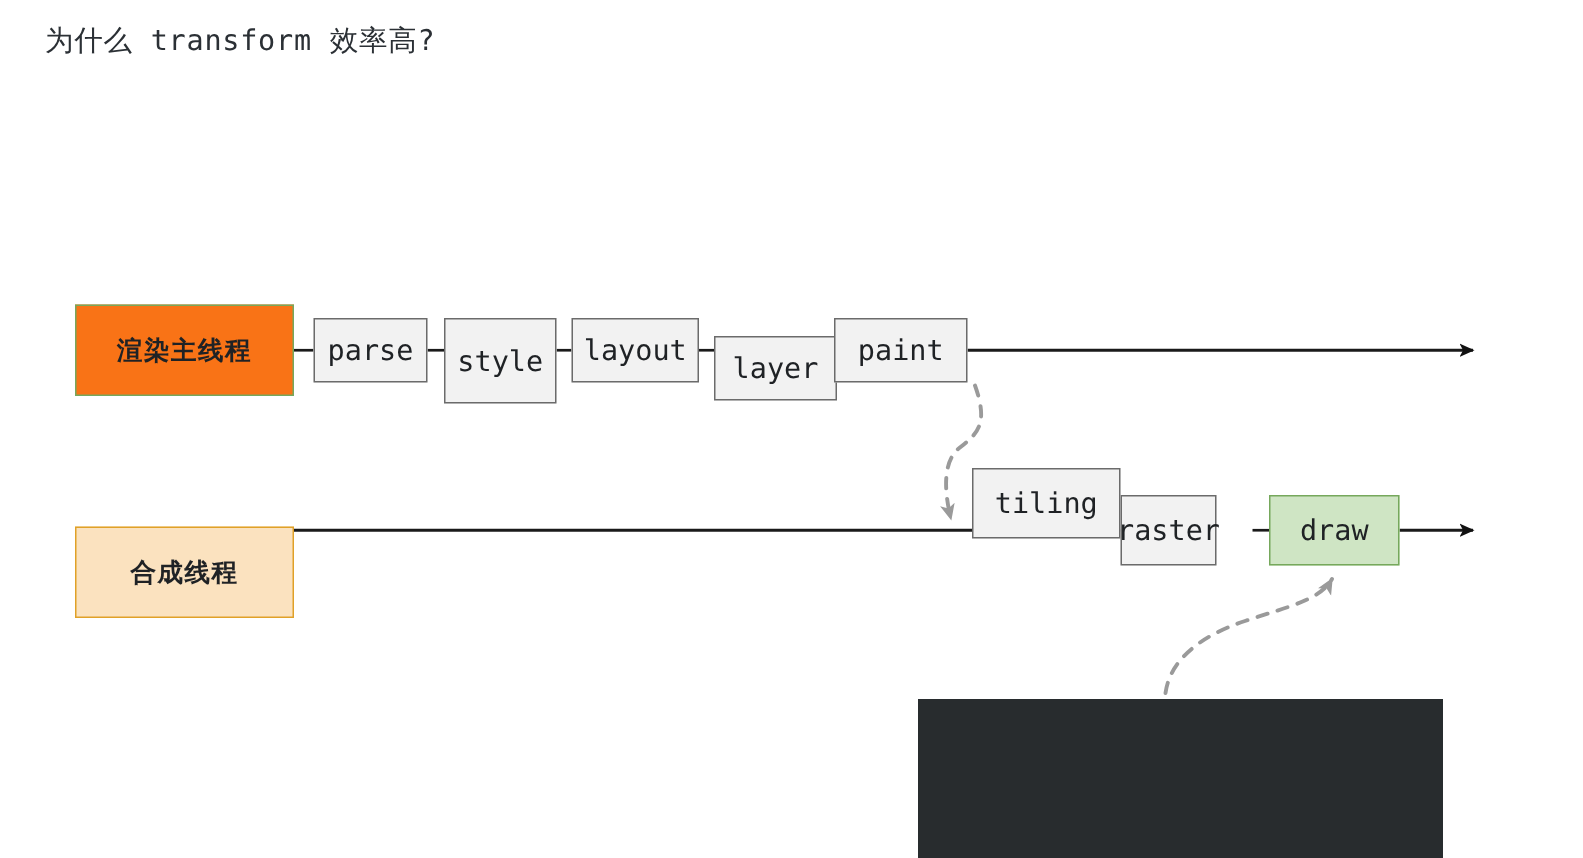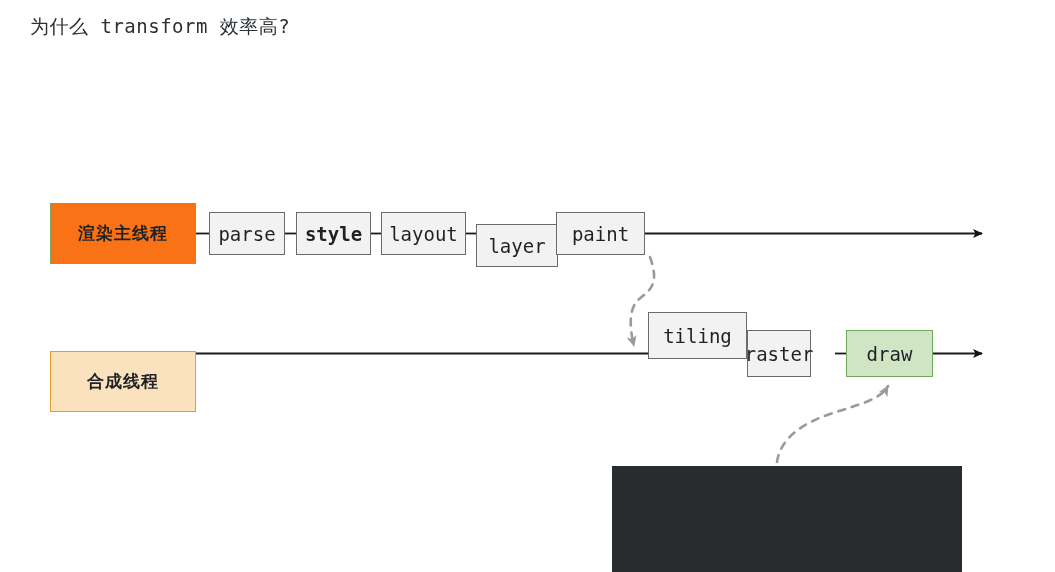--- a/index.html
+++ b/index.html
@@ -131,21 +131,21 @@
 </svg>
 
 <div class="node lane green" style="left:50px; top:203px; width:146px; height:61px;">
   <span>渲染主线程</span>
 </div>
 
 <div class="node" style="left:209px; top:212px; width:76px; height:43px;">
   <span>parse</span>
 </div>
 
-<div class="node" style="left:296px; top:212px; width:75px; height:43px;font-weight:bold;">
+<div class="node" style="left:296px; top:212px; width:75px; height:57px;">
   <span>style</span>
 </div>
 
 <div class="node" style="left:381px; top:212px; width:85px; height:43px;align-items:center;">
   <span>layout</span>
 </div>
 
 <div class="node" style="left:476px; top:212px; width:82px; height:43px;margin-top:12px;">
   <span>layer</span>
 </div>

